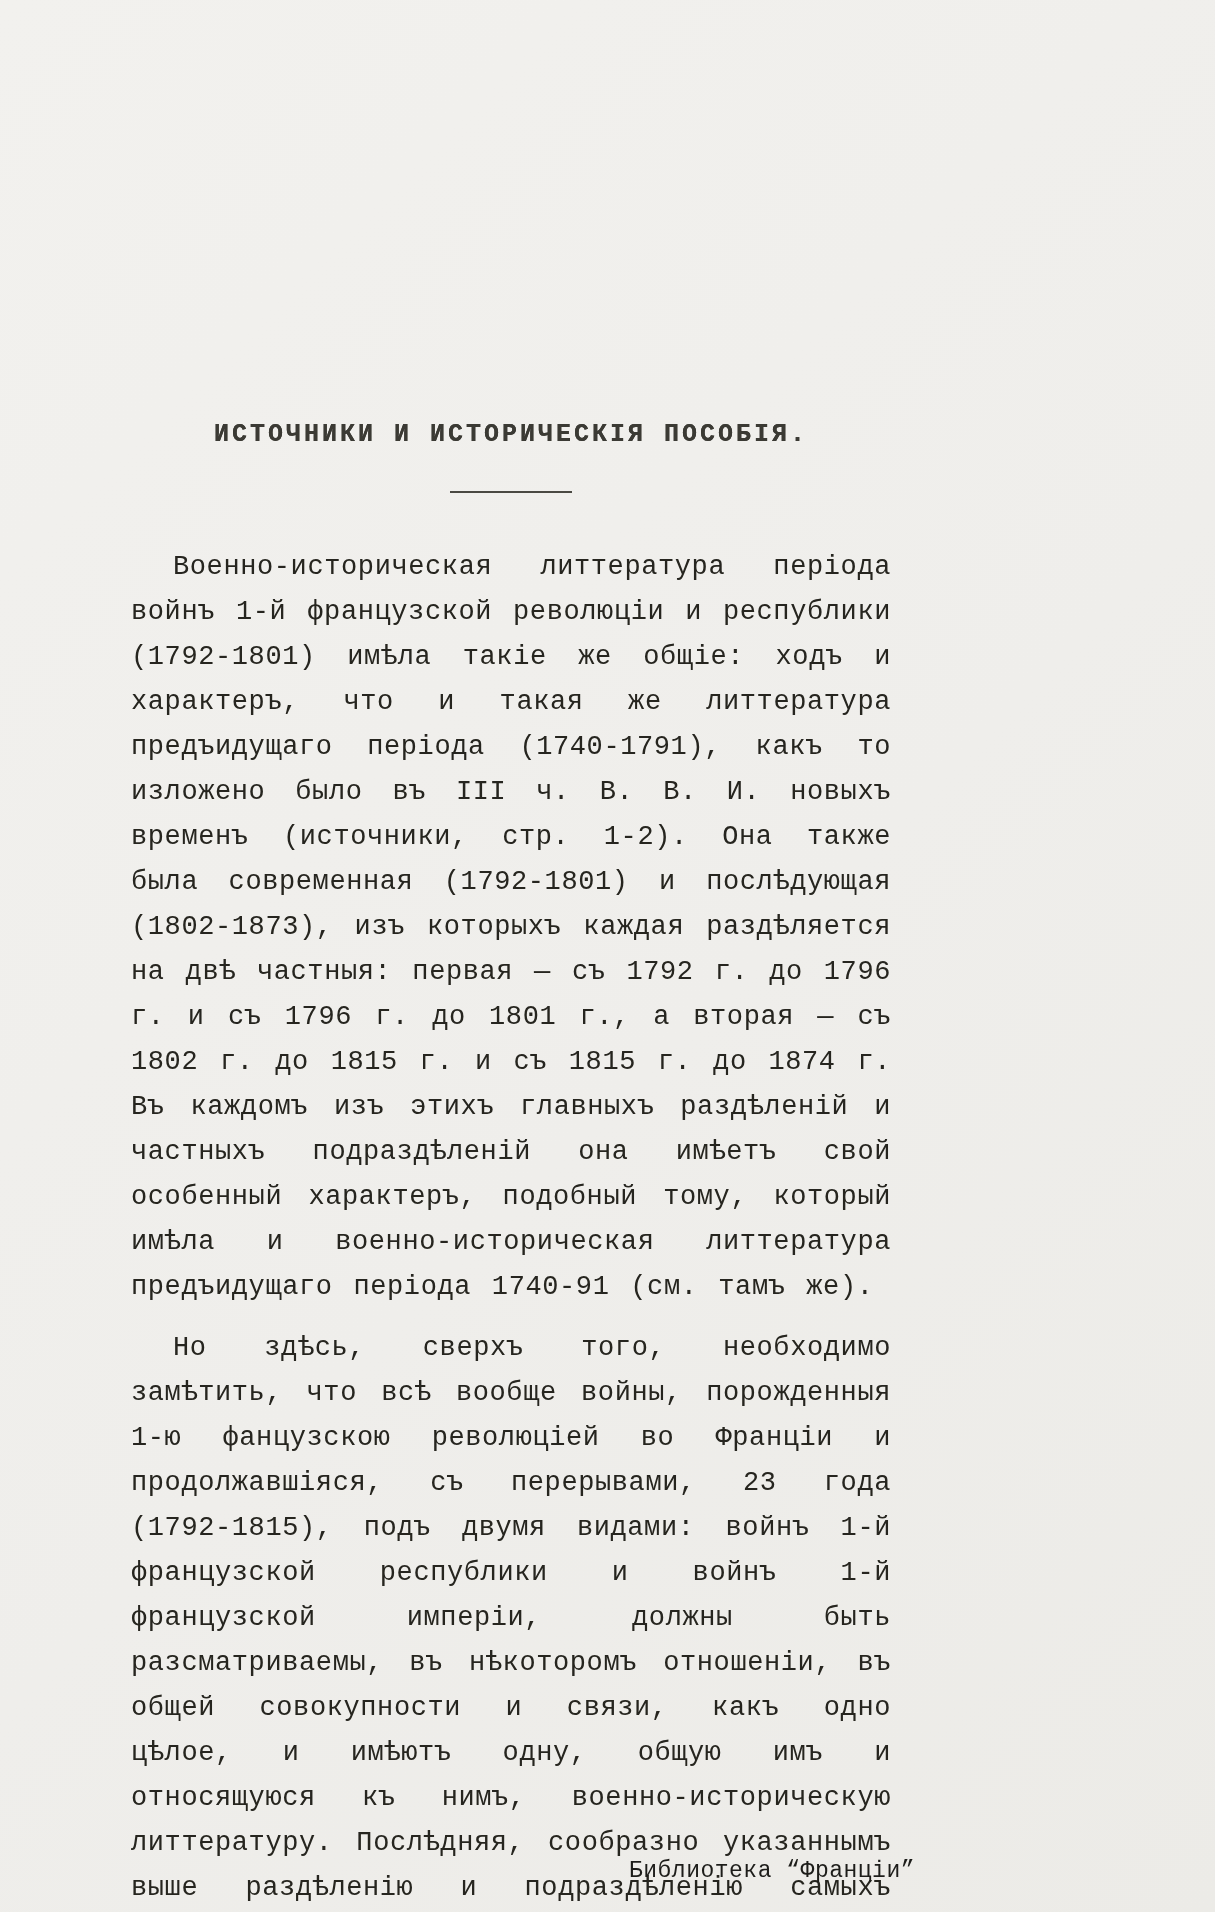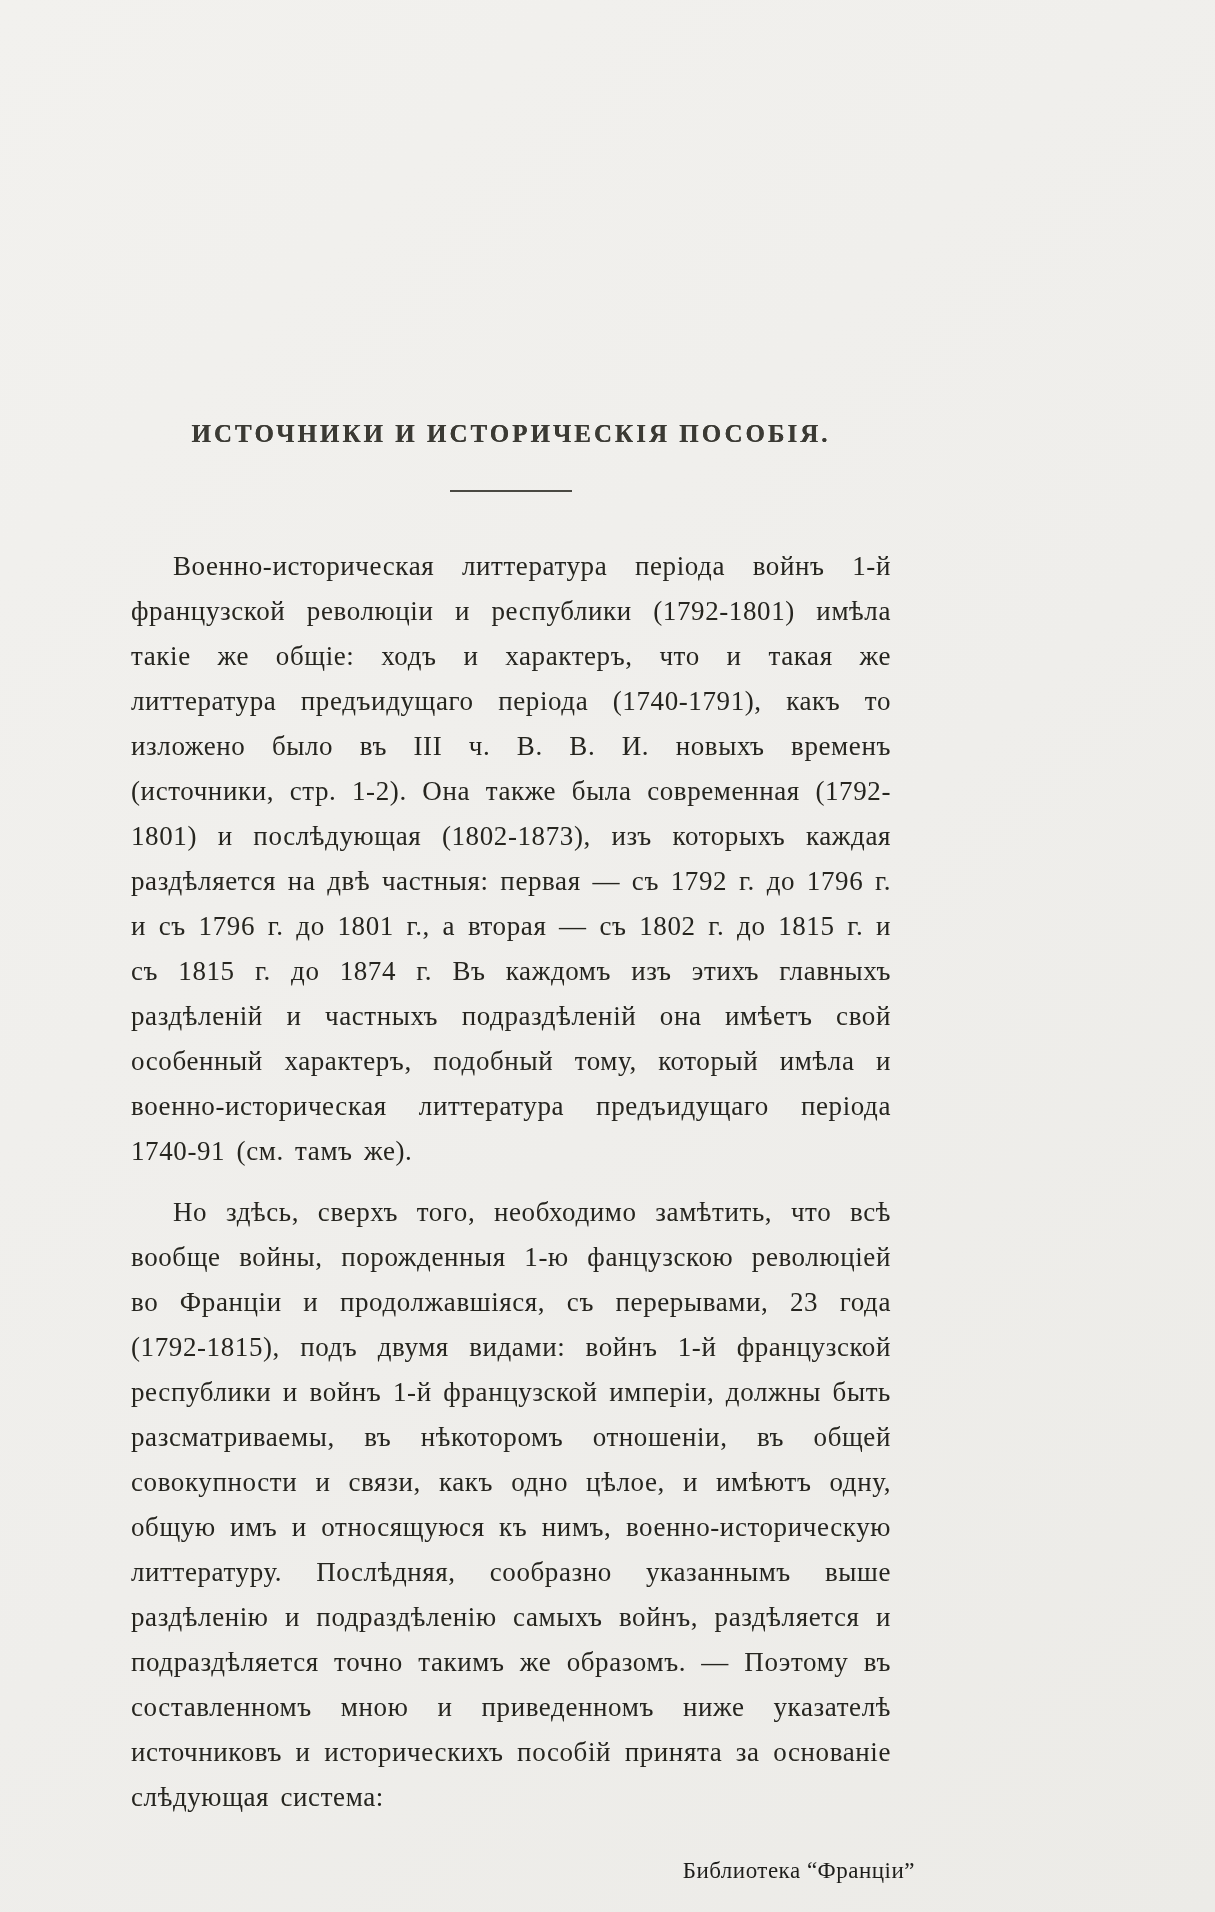--- a/index.html
+++ b/index.html
@@ -7,21 +7,21 @@
     padding: 0;
     background: #888;
   }
   .page {
     position: relative;
     width: 1215px;
     height: 1912px;
     margin: 0 auto;
     background: linear-gradient(135deg, #f2f1ee 0%, #efeeeb 55%, #ecebe7 100%);
     overflow: hidden;
-    font-family: Liberation Serif, serif;
+    font-family: Liberation Mono, monospace;
     color: #24231f;
   }
   .text-column {
     position: absolute;
     left: 115px;
     top: 420px;
     width: 792px;
   }
   .page-title {
     margin: 0 0 42px 0;

